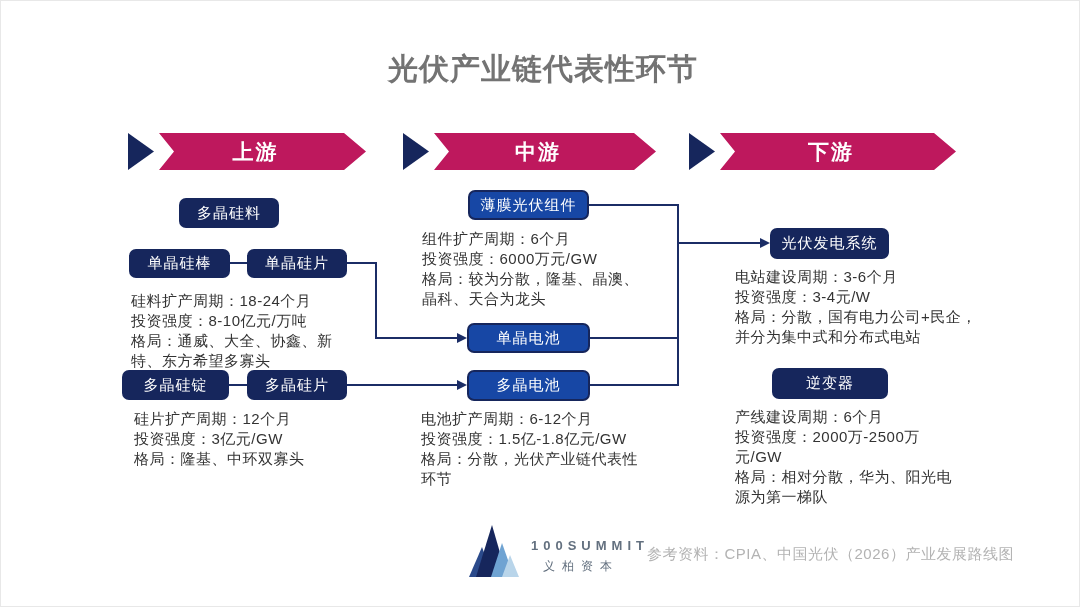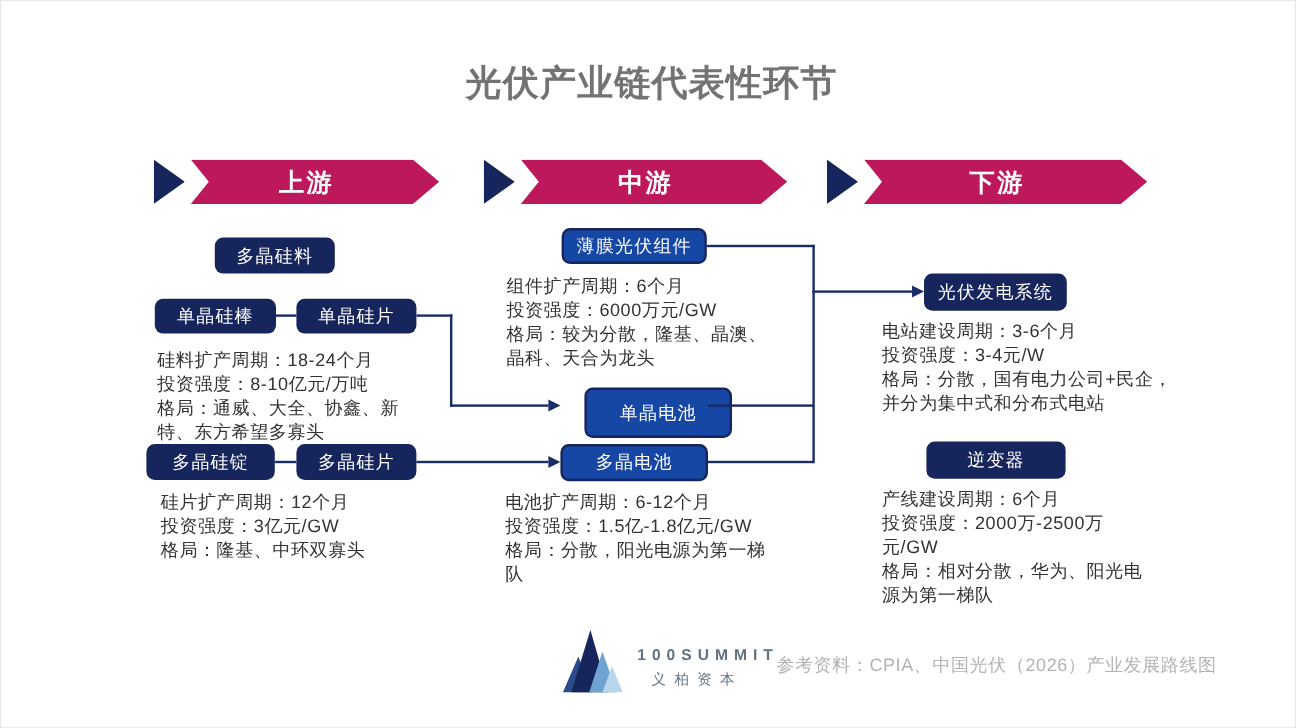--- a/index.html
+++ b/index.html
@@ -76,21 +76,21 @@
     <div class="banner-body">下游</div>
   </div>
 
   <div class="node node-dark" style="left:178px;top:197px;width:100px;height:30px;">多晶硅料</div>
   <div class="node node-dark" style="left:128px;top:248px;width:101px;height:29px;">单晶硅棒</div>
   <div class="node node-dark" style="left:246px;top:248px;width:100px;height:29px;">单晶硅片</div>
   <div class="node node-dark" style="left:121px;top:369px;width:107px;height:30px;">多晶硅锭</div>
   <div class="node node-dark" style="left:246px;top:369px;width:100px;height:30px;">多晶硅片</div>
 
   <div class="node node-blue" style="left:467px;top:189px;width:121px;height:30px;">薄膜光伏组件</div>
-  <div class="node node-blue" style="left:486px;top:322px;width:123px;height:42px;">单晶电池</div>
+  <div class="node node-blue" style="left:466px;top:322px;width:123px;height:30px;">单晶电池</div>
   <div class="node node-blue" style="left:466px;top:369px;width:123px;height:31px;">多晶电池</div>
 
   <div class="node node-dark" style="left:769px;top:227px;width:119px;height:31px;">光伏发电系统</div>
   <div class="node node-dark" style="left:771px;top:367px;width:116px;height:31px;">逆变器</div>
 
   <div class="note" style="left:130px;top:290px;width:232px;">
     <div>硅料扩产周期：18-24个月</div>
     <div>投资强度：8-10亿元/万吨</div>
     <div>格局：通威、大全、协鑫、新特、东方希望多寡头</div>
   </div>
@@ -100,21 +100,21 @@
     <div>格局：隆基、中环双寡头</div>
   </div>
   <div class="note" style="left:421px;top:228px;width:220px;">
     <div>组件扩产周期：6个月</div>
     <div>投资强度：6000万元/GW</div>
     <div>格局：较为分散，隆基、晶澳、晶科、天合为龙头</div>
   </div>
   <div class="note" style="left:420px;top:408px;width:218px;">
     <div>电池扩产周期：6-12个月</div>
     <div>投资强度：1.5亿-1.8亿元/GW</div>
-    <div>格局：分散，阳光电源为第一梯队</div>
+    <div>格局：分散，光伏产业链代表性环节</div>
   </div>
   <div class="note" style="left:734px;top:266px;width:244px;">
     <div>电站建设周期：3-6个月</div>
     <div>投资强度：3-4元/W</div>
     <div>格局：分散，国有电力公司+民企，并分为集中式和分布式电站</div>
   </div>
   <div class="note" style="left:734px;top:406px;width:230px;">
     <div>产线建设周期：6个月</div>
     <div>投资强度：2000万-2500万元/GW</div>
     <div>格局：相对分散，华为、阳光电源为第一梯队</div>

